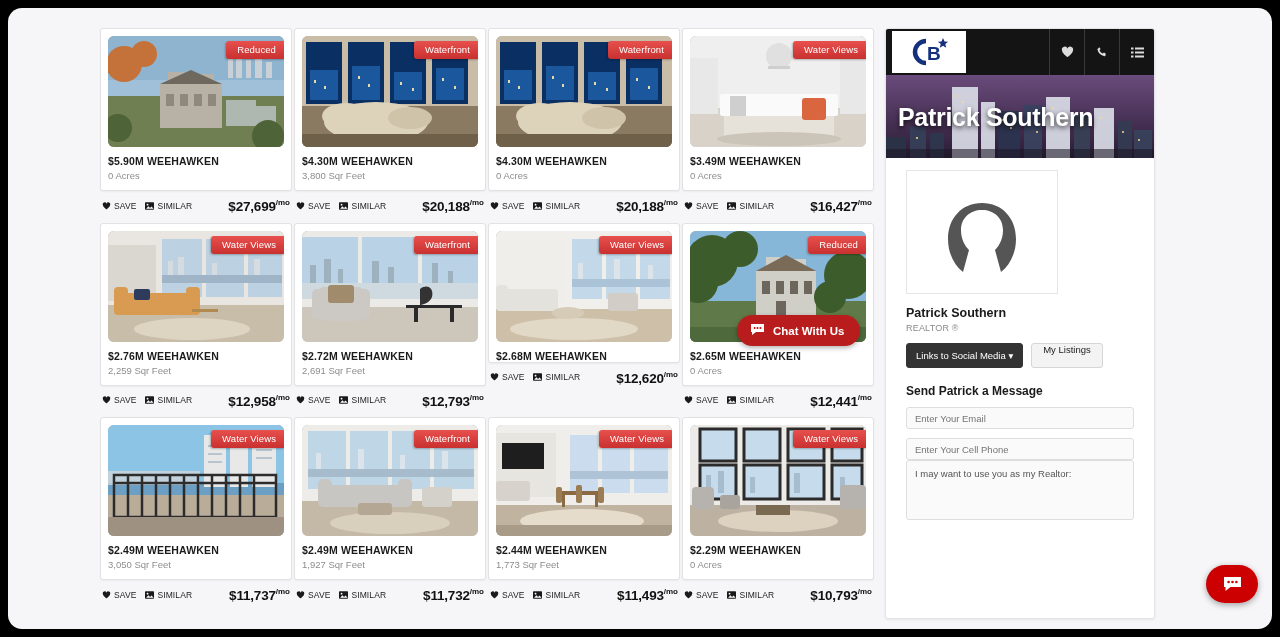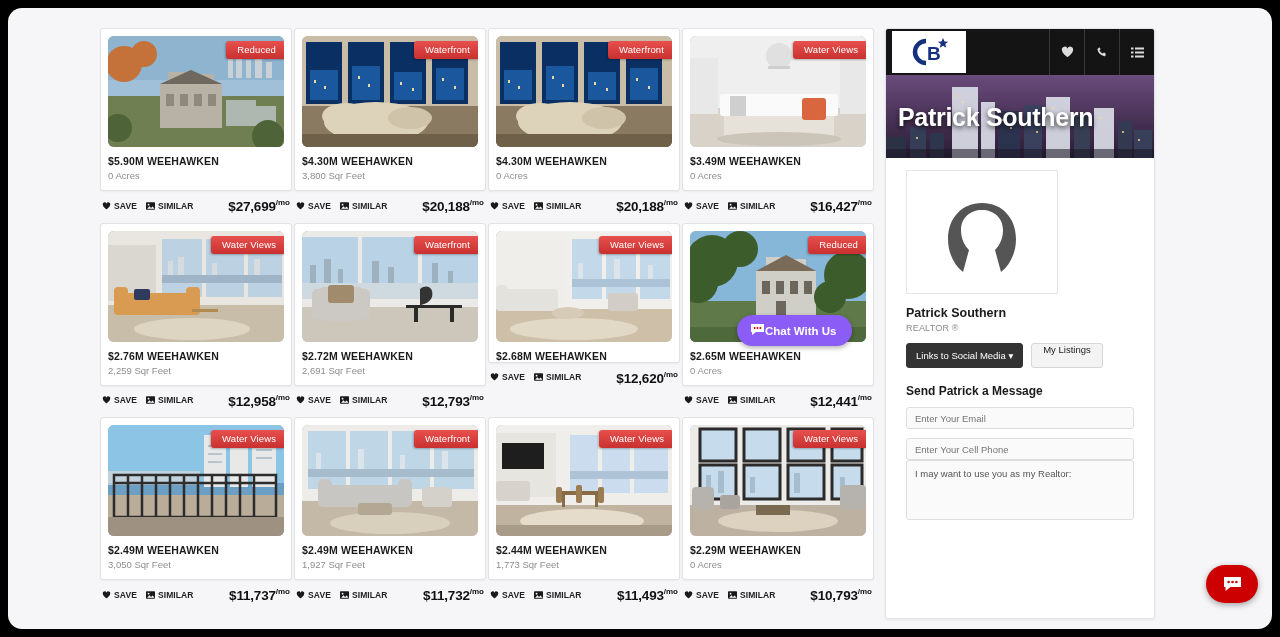--- a/index.html
+++ b/index.html
@@ -57,32 +57,32 @@
     margin-top: 8px; letter-spacing: .15px;
   }
   .c-sub {
     font-size: 9.5px; color: #8d8d8d;
     margin-top: 3px; padding-bottom: 9px;
   }
   .meta {
     display: flex; align-items: center;
     padding: 7px 2px 0 2px;
   }
-  .act { display: flex; align-items: center; font-size: 8.5px; color: #222; margin-right: 9px; letter-spacing: .1px; font-weight: bold; }
+  .act { display: flex; align-items: center; font-size: 8.5px; color: #222; margin-right: 9px; letter-spacing: .1px; }
   .act .gi { margin-right: 3px; display: inline-flex; }
   .price { margin-left: auto; font-size: 13.5px; font-weight: bold; color: #111; letter-spacing: -.2px; }
   .price .per { font-size: 8px; font-weight: bold; vertical-align: super; letter-spacing: 0; }
 
   
   .chat-pill {
     position: absolute; left: 729px; top: 307px;
-    background: #8b5cf6;
+    background: #b91c1c;
     border-radius: 20px;
     padding: 8px 16px 8px 13px;
-    display: flex; align-items: center; 
+    display: flex; align-items: center; gap: 8px;
     color: #fff; font-size: 11.5px; font-weight: bold;
     box-shadow: 0 2px 5px rgba(0,0,0,.3);
     z-index: 40;
   }
 
   
   .sidebar {
     position: absolute; left: 877px; top: 20px;
     width: 270px; height: 591px;
     background: #fff;

